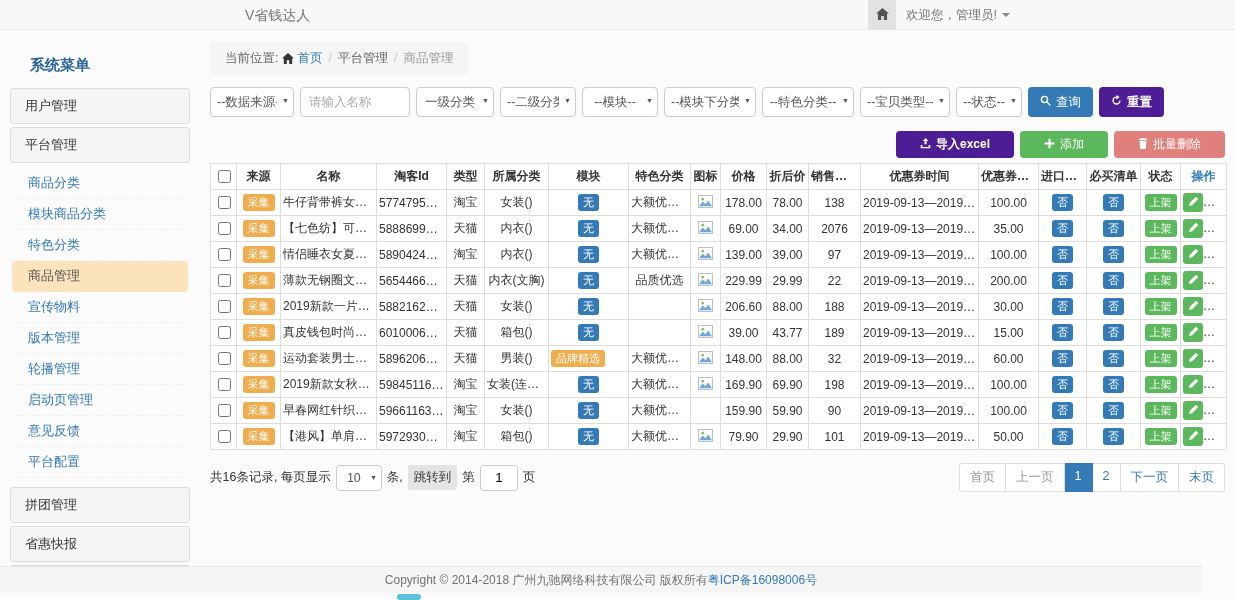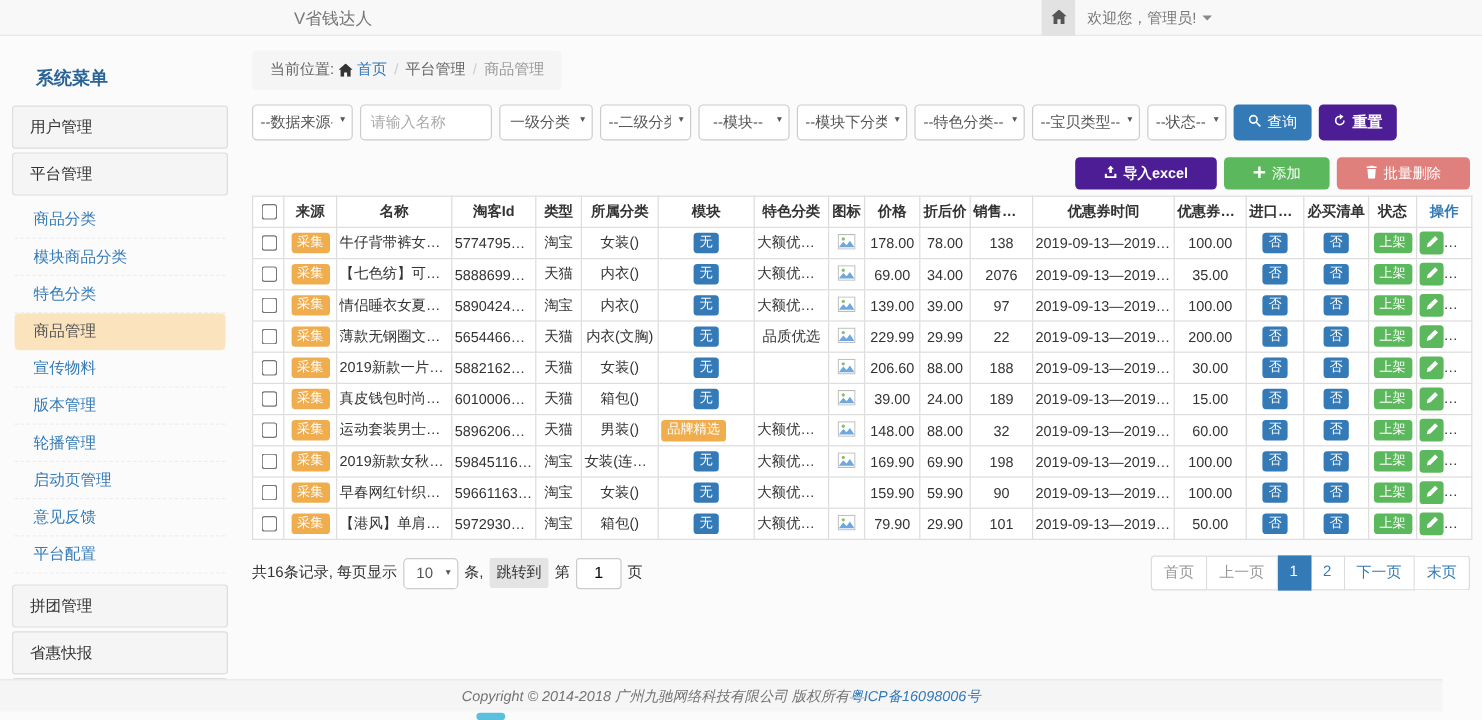--- a/index.html
+++ b/index.html
@@ -80,21 +80,21 @@
   .pager { display:flex; }
   .pager a { border:1px solid #ddd; border-left:none; padding:5px 10px; color:#337ab7;
     text-decoration:none; background:#fff; font-size:12.5px; }
   .pager a:first-child { border-left:1px solid #ddd; border-radius:3px 0 0 3px; }
   .pager a:last-child { border-radius:0 3px 3px 0; }
   .pager a.muted { color:#999; }
   .pager a.active { background:#337ab7; border-color:#337ab7; color:#fff; }
   
   .footer { position:absolute; left:0; top:566px; width:1202px; height:27px; background:#f5f5f5;
     border-top:1px solid #e7e7e7; display:flex; align-items:center; justify-content:center;
-    font-size:12px; color:#737373;font-style:italic; }
+    font-size:12px; color:#737373; }
   .footer a { color:#337ab7; text-decoration:none; }
   .bottom-strip { position:absolute; left:397px; top:594px; width:24px; height:6px;
     background:#5bc0de; border-radius:3px; }
   .icon-img { color:#7aa874; }
 </style>
 </head>
 <body>
 
 <div class="topbar">
   <div class="brand">V省钱达人</div>
@@ -401,21 +401,21 @@
           <td>天猫</td>
           <td>箱包()</td>
           <td><span class="badge bg-blue">无</span></td>
           <td></td>
           <td><span class="icon-img"><svg width="15" height="13" viewBox="0 0 16 14">
                 <rect x="0.5" y="0.5" width="15" height="13" fill="#fff" stroke="#bbb"></rect>
                 <circle cx="5" cy="4.5" r="1.5" fill="#8fbc6d"></circle>
                 <path d="M1 12l4-5 3 3 3-4 4 6z" fill="#6fa8dc"></path>
               </svg></span></td>
           <td>39.00</td>
-          <td>24.00</td>
+          <td>43.77</td>
           <td>189</td>
           <td>2019-09-13—2019-09-20</td>
           <td>15.00</td>
           <td><span class="badge bg-blue">否</span></td>
           <td><span class="badge bg-blue">否</span></td>
           <td><span class="badge bg-green">上架</span></td>
           <td><button class="mini-btn green">
               <span><svg width="11" height="11" viewBox="0 0 16 16" fill="#fff">
                   <path d="M11.5 1l3.5 3.5L6 13.5 1.5 14.5 2.5 10z"></path>
                 </svg></span>

